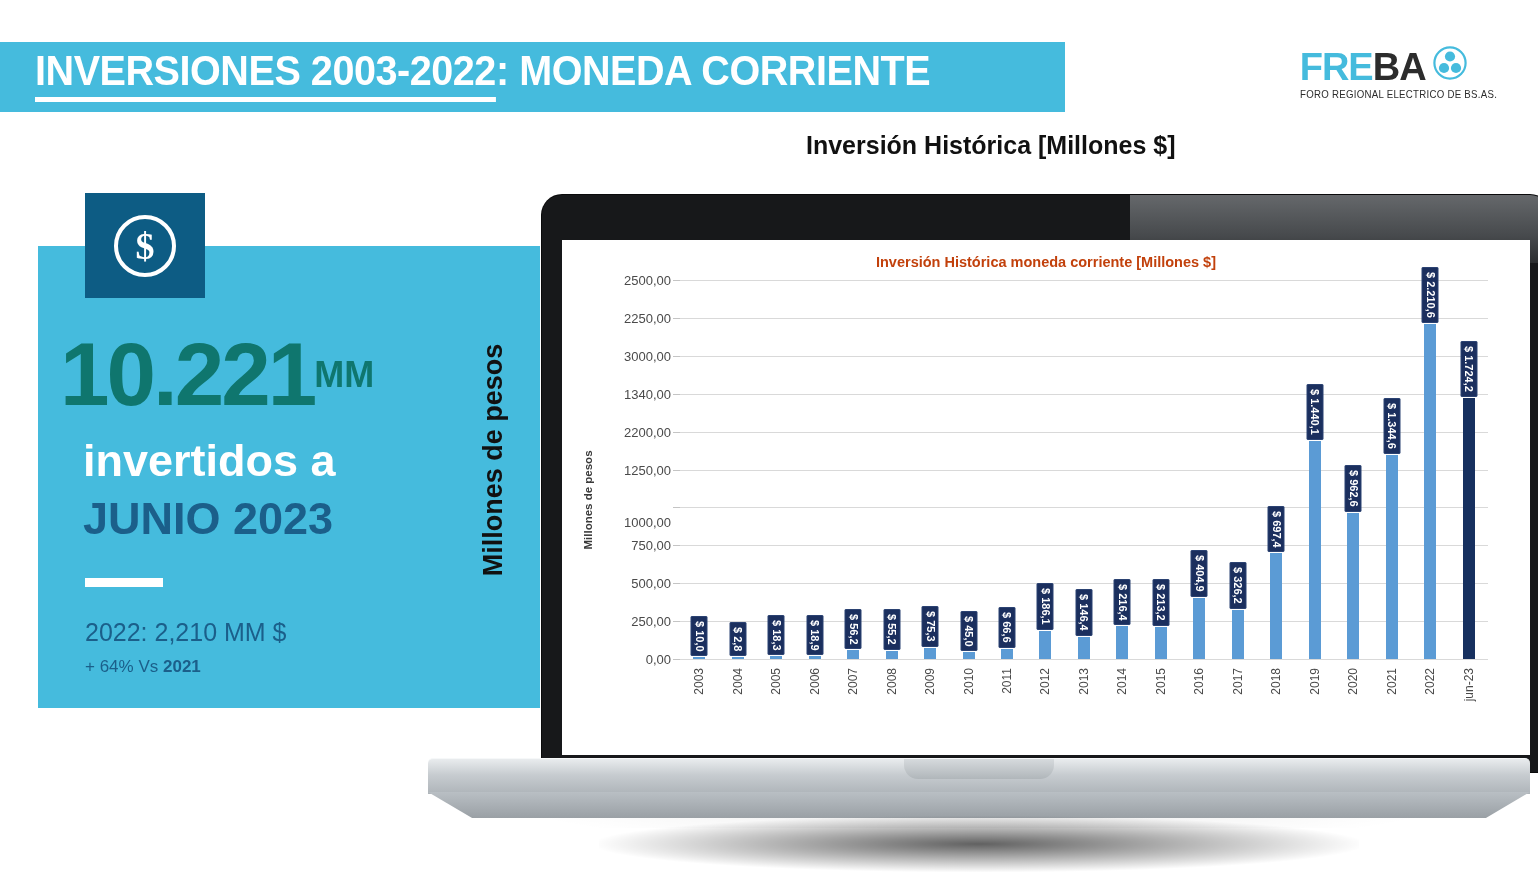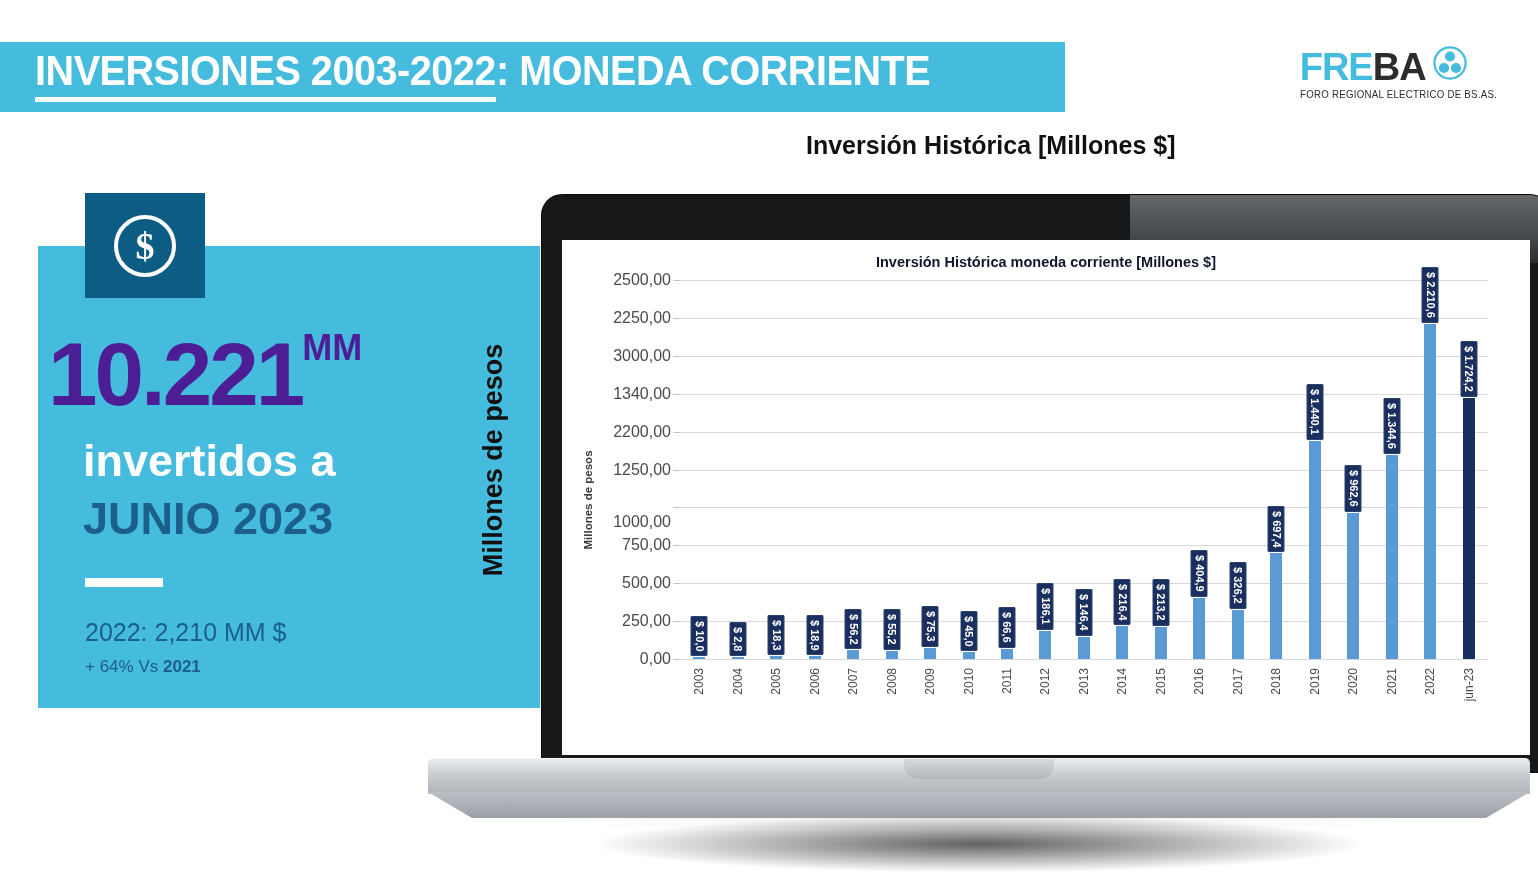--- a/index.html
+++ b/index.html
@@ -50,22 +50,22 @@
     position:absolute; left:50%; top:50%; transform:translate(-50%,-50%);
     width:62px; height:62px; border:4px solid #ffffff; border-radius:50%;
   }
   #dollar-glyph{
     position:absolute; left:50%; top:50%; transform:translate(-50%,-51%);
     font-size:38px; font-weight:bold; color:#ffffff; line-height:1;
     font-family:"Liberation Serif",serif;
   }
 
   #kpi-big{
-    position:absolute; left:48px; top:330px; display:flex; align-items:flex-start;
-    color:#4c1d95; white-space:nowrap;
+    position:absolute; left:60px; top:330px; display:flex; align-items:center;
+    color:#0f766e; white-space:nowrap;
   }
   #kpi-number{ font-size:89px; font-weight:bold; letter-spacing:-3px; line-height:1; }
   #kpi-unit{ font-size:36px; font-weight:bold; line-height:1; }
 
   #kpi-line2{
     position:absolute; left:83px; top:438px;
     font-size:45px; font-weight:bold; color:#ffffff; line-height:1; white-space:nowrap;
   }
   #kpi-line3{
     position:absolute; left:83px; top:496px;
@@ -144,40 +144,40 @@
   }
   #base-halo{
     position:absolute; left:0; top:8px; width:1118px; height:62px;
     background:radial-gradient(ellipse 62% 120% at 50% 50%, rgba(0,0,0,.09) 0%, rgba(0,0,0,0) 70%);
     pointer-events:none;
   }
 
   
   #chart-title{
     position:absolute; left:0; right:0; top:14px; text-align:center;
-    font-size:14.5px; font-weight:bold; color:#0f172a;
+    font-size:14.5px; font-weight:bold; color:#c2410c;
   }
   #chart-ylabel{
     position:absolute; left:16px; top:170px; width:20px; height:180px;
   }
   #chart-ylabel span{
     position:absolute; left:50%; top:50%;
     transform:translate(-50%,-50%) rotate(-90deg);
     font-size:11.5px; font-weight:bold; color:#3a3a3a; white-space:nowrap;
   }
 
   #plot{
     position:absolute; left:118px; top:40px; right:42px; bottom:96px;
   }
   .gridline{
     position:absolute; left:0; right:0; height:1px; background:#d9d9d9;
   }
   .ytick{
     position:absolute; right:calc(100% + 9px); transform:translateY(-50%);
-    font-size:16px; color:#4a4a4a; white-space:nowrap;
+    font-size:13px; color:#4a4a4a; white-space:nowrap;
   }
   .tickmark{
     position:absolute; right:100%; width:7px; height:1px; background:#c4c4c4;
   }
   #bars{ position:absolute; left:0; right:0; bottom:0; top:0; display:flex; }
   .bar-slot{ flex:1 1 0; position:relative; height:100%; }
   .bar{
     position:absolute; bottom:0; left:50%; transform:translateX(-50%);
     width:12px; background:#5b9bd5;
   }

